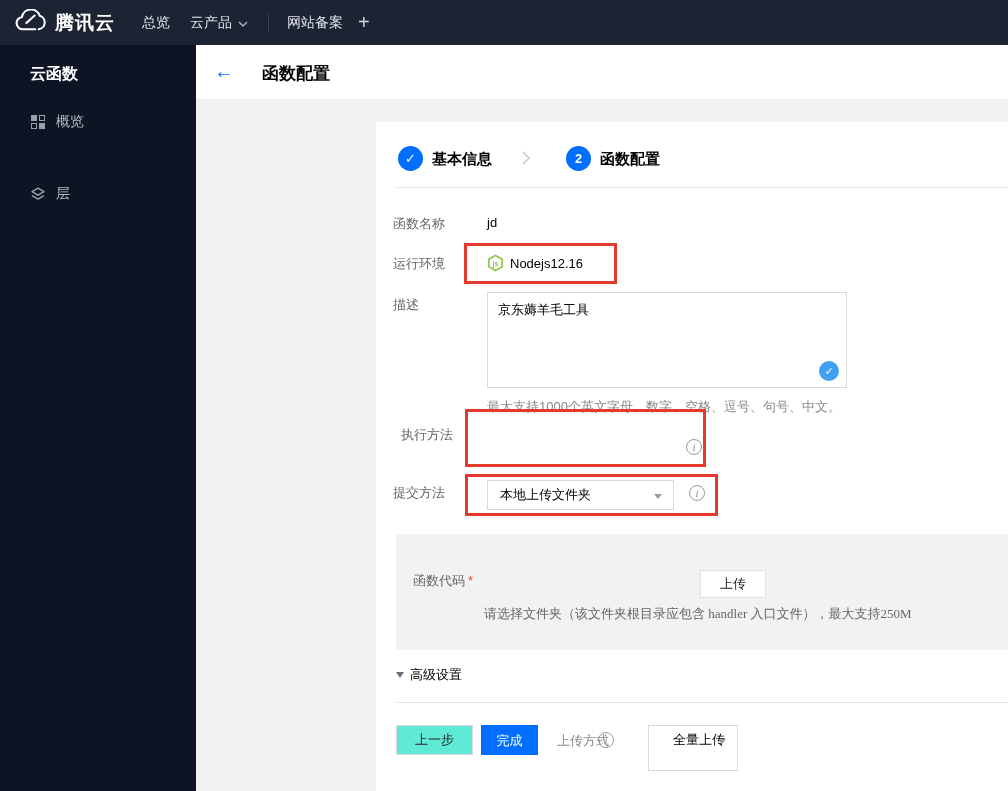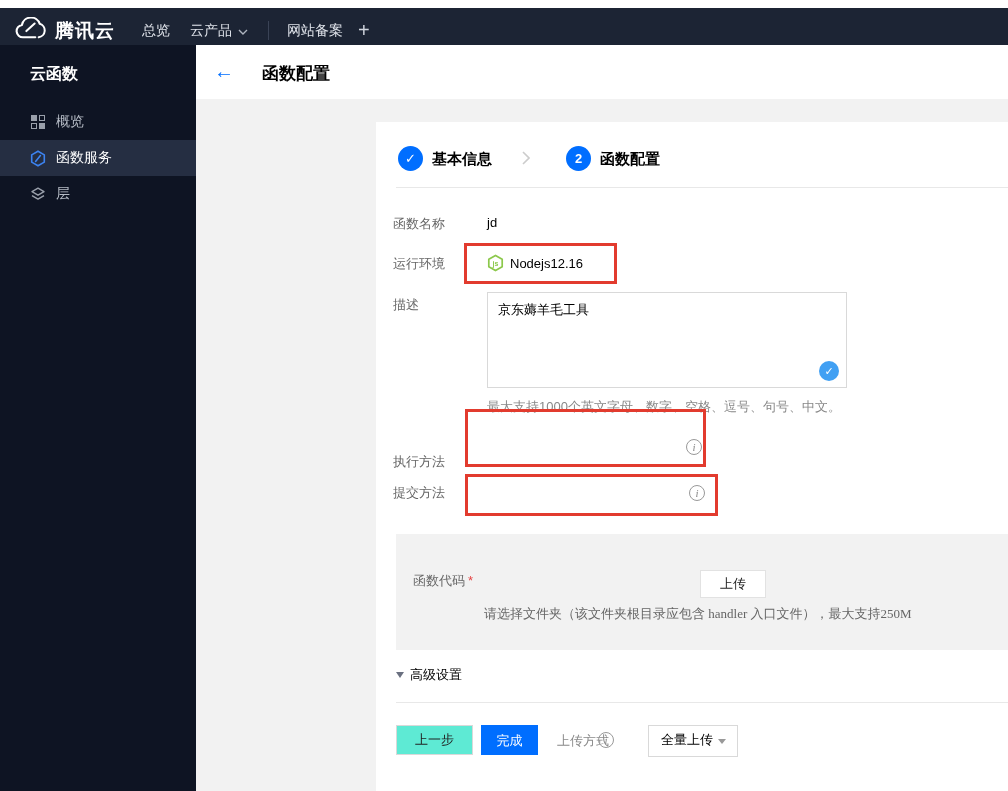--- a/index.html
+++ b/index.html
@@ -6,21 +6,21 @@
     --accent-blue:#006eff; --annotation-red:#e23b2e; --node-green:#8cc84b;
     --badge-blue:#41a0f3; --topbar-bg:#1c2434; --sidebar-bg:#0e1423;
     --sidebar-active-bg:#252e42; --content-bg:#f2f2f2;
   }
   *{margin:0;padding:0;box-sizing:border-box;}
   html,body{width:1008px;height:791px;overflow:hidden;}
   body{position:relative;font-family:"Liberation Sans","DejaVu Sans",sans-serif;background:#fff;color:#000;}
   .abs{position:absolute;}
 
   
-  .topbar{left:0;top:8px;width:1008px;height:45px;background:var(--topbar-bg);}
+  .topbar{left:0;top:0;width:1008px;height:45px;background:var(--topbar-bg);}
   .brand{left:14px;top:6px;height:34px;display:flex;align-items:center;cursor:pointer;}
   .brand-name{color:#fff;font-size:19px;font-weight:bold;margin-left:8px;letter-spacing:1px;}
   .topnav-item{top:0;height:45px;line-height:45px;color:#dfe3ea;font-size:14px;cursor:pointer;display:flex;align-items:center;}
   .tn-overview{left:142px;}
   .tn-products{left:190px;}
   .tn-beian{left:287px;}
   .tn-plus{left:358px;font-size:20px;color:#cfd4dd;}
   .topnav-divider{left:268px;top:13px;width:1px;height:19px;background:#3a4356;}
   .caret-chevron{margin-left:6px;display:inline-block;}
 
@@ -88,21 +88,21 @@
   
   .advanced{left:20px;top:544px;font-size:13px;color:#000;cursor:pointer;display:flex;align-items:center;}
   .tri-down{width:0;height:0;border-left:4px solid transparent;border-right:4px solid transparent;border-top:6px solid #6a7080;margin-right:6px;}
 
   
   .btn{height:30px;font-size:13px;text-align:center;line-height:28px;cursor:pointer;}
   .btn-prev{left:20px;top:603px;width:77px;background:#5eead4;border:1px solid #d9d9d9;color:#222;}
   .btn-finish{left:105px;top:603px;width:57px;background:var(--accent-blue);border:1px solid var(--accent-blue);color:#fff;line-height:30px;}
   .upload-mode-label{left:181px;top:610px;font-size:13px;color:#8a8a8a;}
   .info3{left:222px;top:610px;}
-  .mode-select{left:272px;top:603px;width:90px;height:32px;line-height:28px;padding-left:12px;cursor:pointer;}
+  .mode-select{left:272px;top:603px;width:90px;height:46px;line-height:28px;padding-left:24px;cursor:pointer;}
 </style>
 </head>
 <body>
 
 <div class="abs topbar">
   <div class="abs brand">
     <span>
       <svg width="33" height="24" viewBox="0 0 48 34" fill="none">
         <path d="M31 29 H13 a9 9 0 0 1 -1.5 -17.9 a13.5 13.5 0 0 1 26 -1.6 A10 10 0 0 1 36 29" stroke="#fff" stroke-width="3" stroke-linecap="round" fill="none"></path>
         <path d="M18 20 L30 9" stroke="#fff" stroke-width="3" stroke-linecap="round"></path>
@@ -138,29 +138,20 @@
       <span class="grid-ico">
           <i></i>
           <i class="lite"></i>
           <i class="lite"></i>
           <i></i>
         </span>
     </span>
     <span>概览</span>
   </div>
 
-  <div class="abs side-item active" style="top:95px;">
-    <span class="si-icon">
-      <svg width="16" height="17" viewBox="0 0 16 17">
-        <polygon points="8,1.2 14.3,4.9 14.3,12.1 8,15.8 1.7,12.1 1.7,4.9" fill="none" stroke="#3c83f1" stroke-width="1.6"></polygon>
-        <line x1="10.4" y1="5.6" x2="5.6" y2="11.4" stroke="#3c83f1" stroke-width="1.6" stroke-linecap="round"></line>
-      </svg>
-    </span>
-    <span>函数服务</span>
-  </div>
 
   <div class="abs side-item" style="top:131px;">
     <span class="si-icon">
       <svg width="16" height="16" viewBox="0 0 16 16">
         <path d="M8 2.2 L14 5.7 L8 9.2 L2 5.7 Z" fill="none" stroke="#9aa0ab" stroke-width="1.4" stroke-linejoin="round"></path>
         <path d="M2 9.6 L8 13.1 L14 9.6" fill="none" stroke="#9aa0ab" stroke-width="1.4" stroke-linejoin="round"></path>
       </svg>
     </span>
     <span>层</span>
   </div>
@@ -202,25 +193,29 @@
     <div class="abs f-value" style="left:134px;top:134px;">Nodejs12.16</div>
     <div class="abs red-box rb1"></div>
 
     <div class="abs f-label" style="top:174px;">描述</div>
     <div class="abs input-box ta">京东薅羊毛工具</div>
     <div class="abs check-badge">
       <span>✓</span>
     </div>
     <div class="abs hint desc-hint">最大支持1000个英文字母、数字、空格、逗号、句号、中文。</div>
 
-    <div class="abs f-label" style="top:331px;">执行方法</div>
+    <div class="abs f-label" style="top:304px;margin-left:8px;">执行方法</div>
     <div class="abs info-icon info1">i</div>
     <div class="abs red-box rb2"></div>
 
     <div class="abs f-label" style="top:362px;">提交方法</div>
+    <div class="abs input-box select-box">
+      <span>本地上传文件夹</span>
+      <span class="caret-down"></span>
+    </div>
     <div class="abs info-icon info2">i</div>
     <div class="abs red-box rb3"></div>
 
     <div class="abs gray-section">
       <div class="abs code-label">
         <span>函数代码</span><span class="req-star">*</span>
       </div>
       <div class="abs upload-btn">上传</div>
       <div class="abs code-hint">请选择文件夹（该文件夹根目录应包含 handler 入口文件），最大支持250M</div>
     </div>

